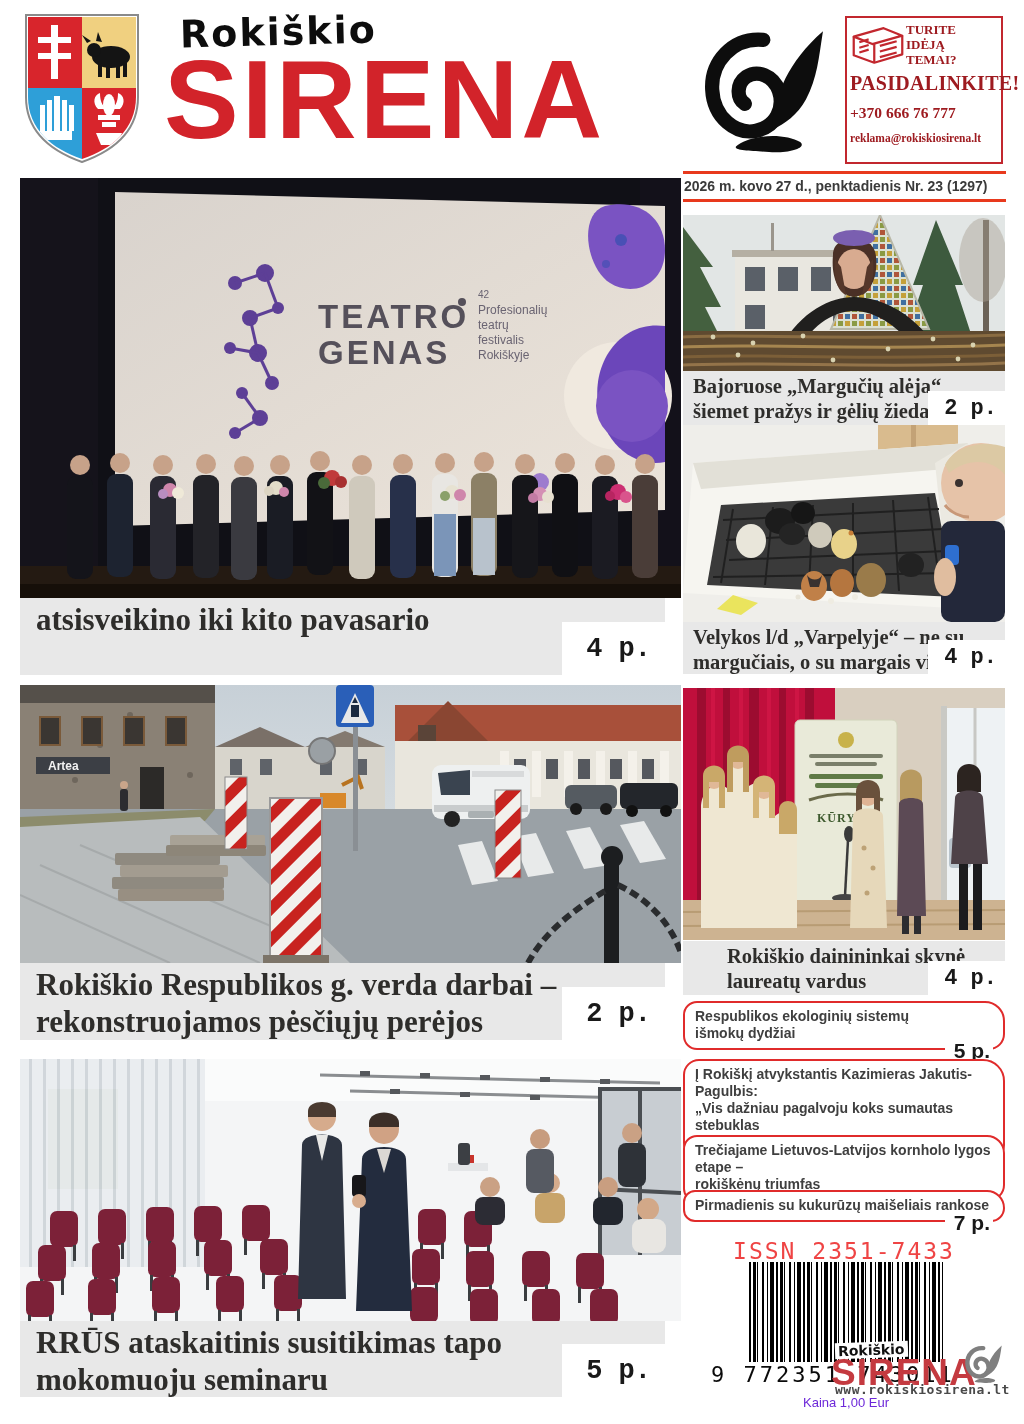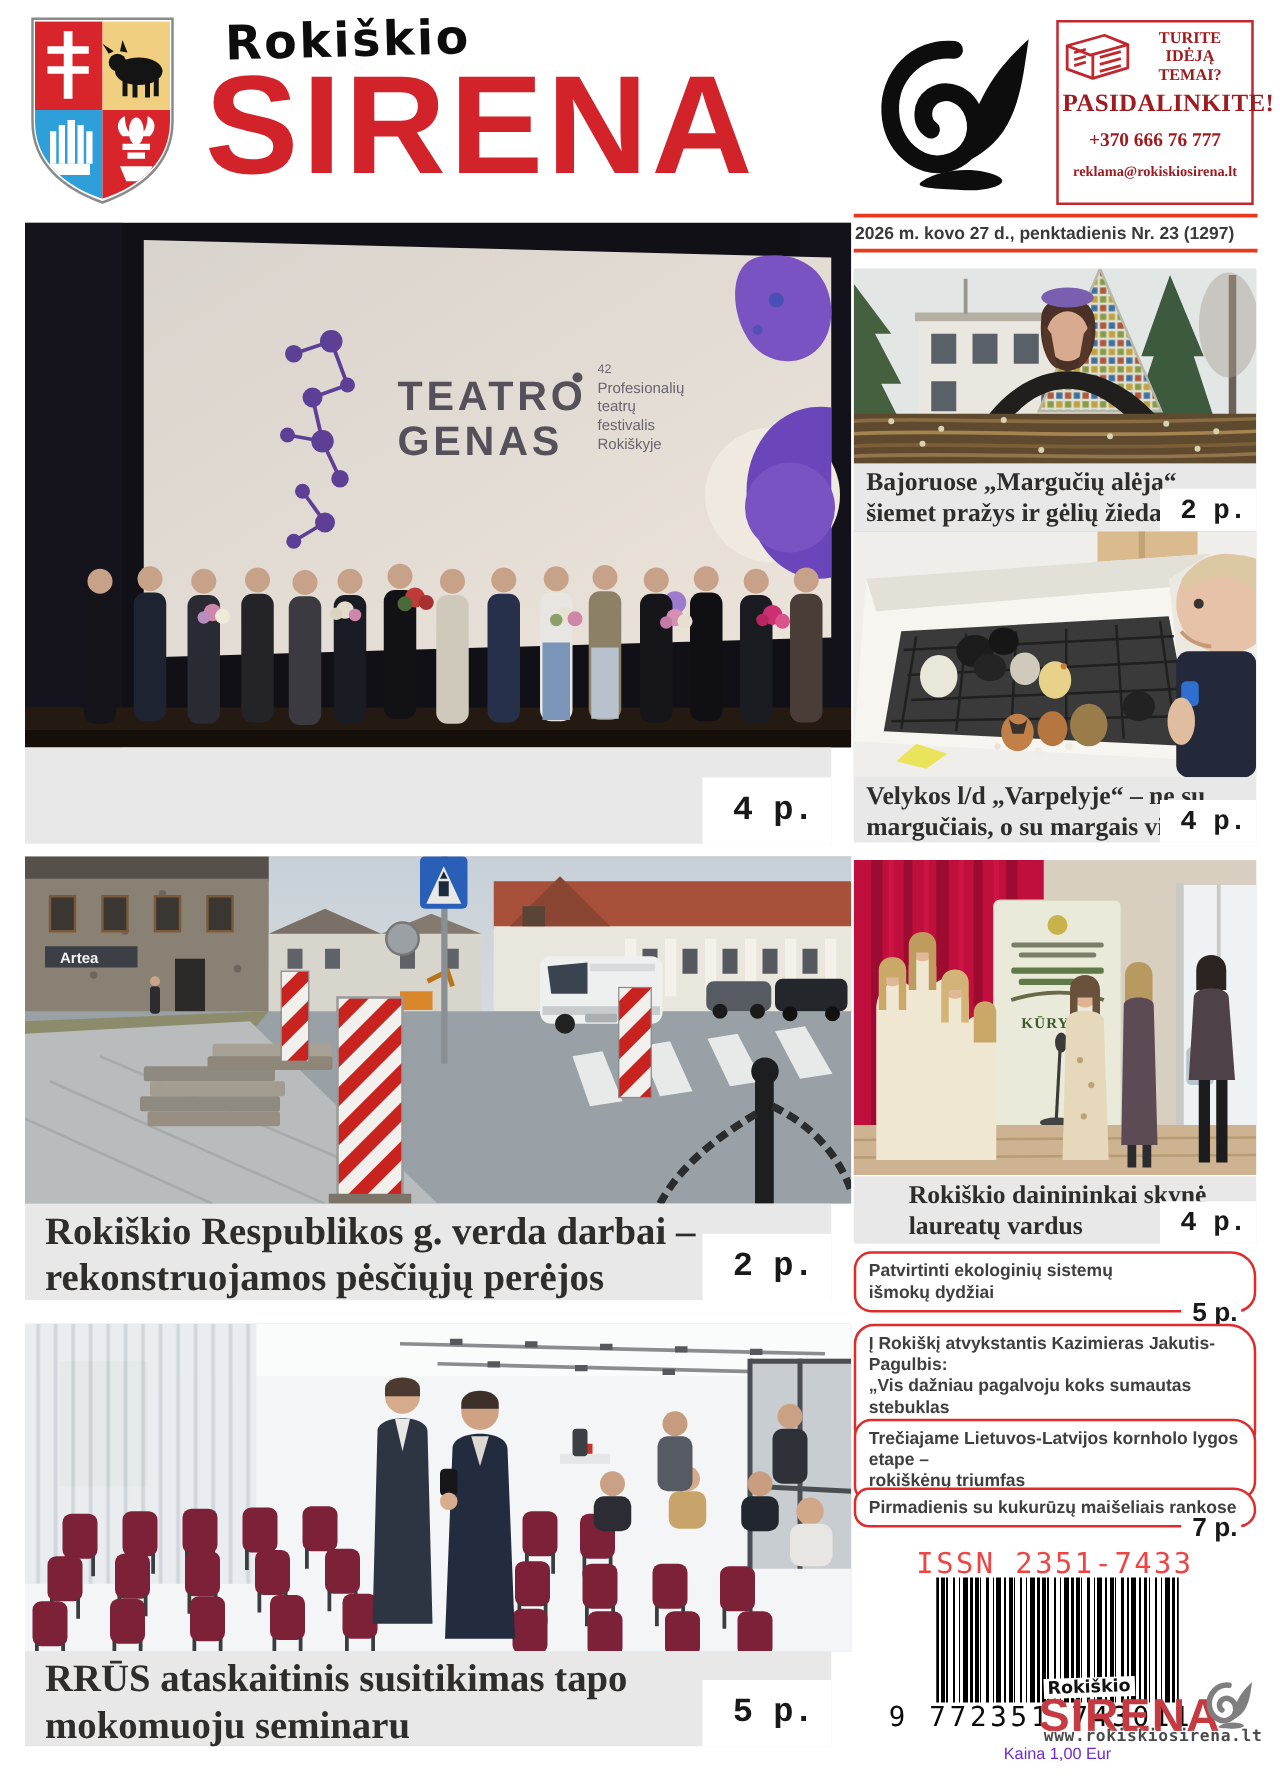--- a/index.html
+++ b/index.html
@@ -9,21 +9,21 @@
   svg{display:block;}
 
   
   .shield{left:24px;top:12px;width:116px;height:152px;}
   .brand-region{left:180px;top:10px;font-family:"DejaVu Sans",sans-serif;font-weight:bold;
                 font-size:38px;color:#0d0d0d;letter-spacing:2px;transform:rotate(-1.5deg);}
   .brand-title{left:164px;top:44px;font-size:112px;line-height:1;font-weight:bold;
                color:#d2232a;letter-spacing:3px;}
   .siren-main{left:698px;top:20px;width:142px;height:142px;color:#0d0d0d;}
   .contact{left:845px;top:16px;width:158px;height:148px;border:2px solid #c2272e;
-           box-sizing:border-box;text-align:center;font-family:"Liberation Serif",serif;
+           box-sizing:border-box;font-family:"Liberation Serif",serif;
            font-weight:bold;color:#9e1b20;padding:4px 3px;}
   .contact-top{display:flex;align-items:center;}
   .np-icon{width:56px;height:44px;flex:none;color:#c2272e;}
   .idea{font-size:13px;line-height:15px;flex:1;}
   .cta{font-size:20px;margin-top:5px;letter-spacing:.3px;}
   .phone{font-size:15.5px;margin-top:9px;}
   .email{font-size:11.5px;margin-top:10px;}
 
   
   .dateline{left:683px;top:171px;width:322px;border-top:3px solid #e8391d;
@@ -301,20 +301,21 @@
         <g transform="translate(598,314)">
             <circle r="8" fill="#cc2f72"></circle>
             <circle cx="8" cy="5" r="6" fill="#d9548c"></circle>
             <circle cx="-8" cy="4" r="5" fill="#b82561"></circle>
           </g>
       </g>
     </svg>
   </div>
 
   <div class="cap cap-lg c1">
+    <div>atsisveikino iki kito pavasario</div>
     <span class="pg pg-lg">4 p.</span>
   </div>
 
   <div class="ph p-alley">
     <svg viewBox="0 0 322 156" width="322" height="156">
       <rect width="322" height="156" fill="#e2e6e5"></rect>
       <path d="M0 12 L30 52 L17 52 L38 92 L22 92 L42 132 L0 138 Z" fill="#44603f"></path>
       <rect x="52" y="40" width="124" height="80" fill="#e9e7e0"></rect>
       <rect x="49" y="35" width="130" height="7" fill="#b5afa3"></rect>
       <rect x="88" y="8" width="3" height="28" fill="#9a958c"></rect>
@@ -600,21 +601,21 @@
       </g>
     </svg>
   </div>
   <div class="cap cap-sm cc">
     <div>Rokiškio dainininkai skynė</div>
     <div>laureatų vardus</div>
     <span class="pg pg-sm">4 p.</span>
   </div>
 
   <div class="teaser t1">
-    <div>Patvirtinti ekologinių sistemų</div>
+    <div>Respublikos ekologinių sistemų</div>
     <div>išmokų dydžiai</div>
     <span class="pg-t">5 p.</span>
   </div>
   <div class="teaser t2">
     <div>Į Rokiškį atvykstantis Kazimieras Jakutis-Pagulbis:</div>
     <div>„Vis dažniau pagalvoju koks sumautas stebuklas</div>
     <div>yra gyvenimas – jis taip greitai praeina“</div>
     <span class="pg-t">6 p.</span>
   </div>
   <div class="teaser t3">

